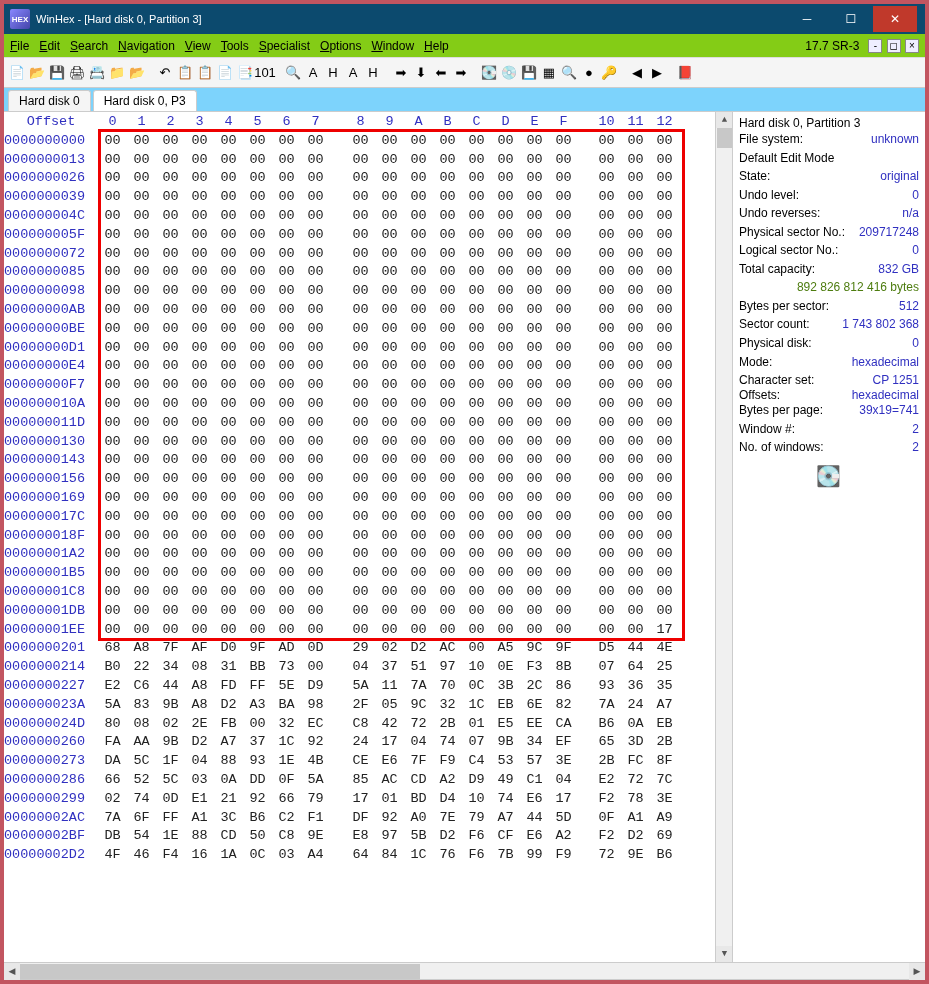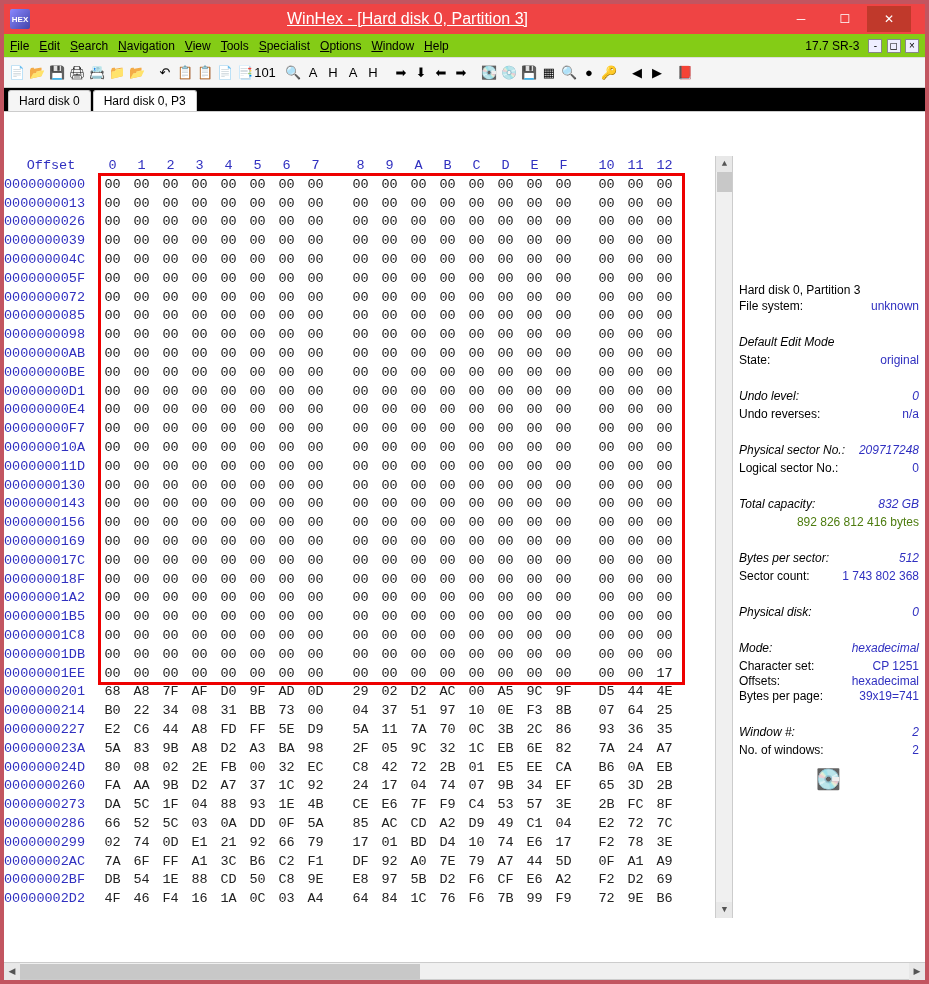--- a/index.html
+++ b/index.html
@@ -1,35 +1,35 @@
 <!DOCTYPE html>
 <html><head>
 <meta charset="utf-8">
 <style>
   * { box-sizing: border-box; margin: 0; padding: 0; }
   body { font-family: "Segoe UI", Tahoma, sans-serif; font-size: 12px; background: #fff; width: 929px; height: 984px; position: relative; border: 4px solid #c25560; overflow: hidden; }
-  .titlebar { height: 30px; background: #ef4444; display: flex; align-items: center; padding: 0 14px 0 6px; color: #fff; }
+  .titlebar { height: 30px; background: #0c4a6e; display: flex; align-items: center; padding: 0 8px 0 6px; color: #fff; }
   .titlebar .app-icon { width: 20px; height: 20px; background: linear-gradient(135deg,#88f,#44a); border-radius: 2px; margin-right: 6px; display:flex; align-items:center; justify-content:center; font-size:8px; font-weight:bold; color:#fff;}
-  .titlebar .title { flex: 1; text-align: center; font-size: 16px; text-decoration: underline; }
+  .titlebar .title { flex: 1; font-size: 11px; }
   .winbtns { display: flex; }
   .winbtn { width: 44px; height: 26px; display: flex; align-items: center; justify-content: center; color: #fff; font-size: 12px; }
   .winbtn.close { background: #c0392b; }
   .menubar { height: 24px; background: #84cc16; display: flex; align-items: center; padding: 0 6px; border-bottom: 1px solid #ddd; }
   .menubar .menu { margin-right: 10px; }
   .menubar .menu u { text-decoration: underline; }
   .menubar .spacer { flex: 1; }
   .menubar .ver { margin-right: 8px; }
   .mdi-btns span { display:inline-block; width:14px; height:14px; border:1px solid #888; background:#eef; font-size:10px; text-align:center; margin-left:1px;}
   .toolbar { height: 30px; background: #f5f5f5; display: flex; align-items: center; padding: 0 4px; border-bottom: 1px solid #ccc; gap:2px; }
   .tb-sep { width:6px; }
   .tb-icon { width:18px; height:18px; display:inline-flex; align-items:center; justify-content:center; font-size:13px; }
-  .tabbar { height: 24px; display: flex; align-items: flex-end; padding: 0 4px; background:#000000; border-bottom:1px solid #ccc;}
+  .tabbar { height: 24px; display: flex; align-items: flex-end; padding: 0 4px; background:#7dd3fc; border-bottom:1px solid #ccc;}
   .tab { padding: 3px 10px; border: 1px solid #ccc; border-bottom:none; background:#f5f5f5; font-size:12px; margin-right:2px; border-radius:3px 3px 0 0;}
   .tab.active { background:#fff; }
-  .workarea { display: flex; height: 850px; align-items: center; }
+  .workarea { display: flex; height: 850px; }
   .hex-side { flex:1; overflow:auto; border-right:1px solid #ccc; position:relative; font-family: Consolas, "Courier New", monospace; font-size:13.5px; }
   .hex-header { display:flex; color:#3030c0; padding: 2px 0; position:relative;}
   .col-offset { width: 94px; text-align:center; }
   .col-hex { display:flex; }
   .col-hex .hcol { width:29px; text-align:center; }
   .hex-rows { position:relative; padding-bottom:10px;}
   .row { display:flex; height:18.8px; align-items:center; }
   .row .off { width:94px; text-align:right; padding-right:21px; color:#3030c0; }
   .row .bytes { display:flex; }
   .row .bytes .b { width:29px; text-align:center; color:#222; }
@@ -38,21 +38,21 @@
   .redbox { position:absolute; border:3px solid #e00; }
   .scroll-v { position:absolute; right:0; top:0; width:17px; height:100%; background:#f0f0f0; border-left:1px solid #ccc;}
   .scroll-v .thumb{ position:absolute; left:1px; top:16px; width:15px; height:20px; background:#c8c8c8;}
   .scroll-v .arr{ position:absolute; left:0; width:17px; height:16px; background:#e8e8e8; text-align:center; font-size:9px; line-height:16px; color:#555;}
   .scroll-h { height:17px; background:#f0f0f0; border-top:1px solid #ccc; position:relative;}
   .scroll-h .thumb{position:absolute; top:1px; left:16px; width:400px; height:15px; background:#c8c8c8;}
   .scroll-h .arr{position:absolute; top:0; width:16px; height:17px; background:#e8e8e8; text-align:center; font-size:9px; line-height:17px; color:#555;}
   .info-panel { width:192px; padding: 4px 6px; font-size:12px; overflow:hidden;}
   .info-panel .kv { display:flex; justify-content:space-between; margin:1px 0 1px 0; }
   .info-panel .kv .v { color:#3030c0; text-align:right;}
-  .info-panel .sec { margin:22px 0 4px 0;font-style:italic; }
+  .info-panel .sec { margin:5px 0 4px 0; }
   .info-panel .right { text-align:right; color:#4d7c0f;}
   .disk-icon { text-align:center; margin-top:10px; font-size:20px;}
   .statusbar { height:22px; border-top:1px solid #ccc; display:flex; align-items:center; font-size:12px; background:#f5f5f5;}
   .statusbar .cell { padding:0 8px; border-right:1px solid #ccc; height:100%; display:flex; align-items:center;}
   .statusbar .cell.flex { flex:1; justify-content:space-between;}
   .statusbar .blue{color:#3030c0; padding-left:40px;}
 </style>
 </head>
 <body>
 

